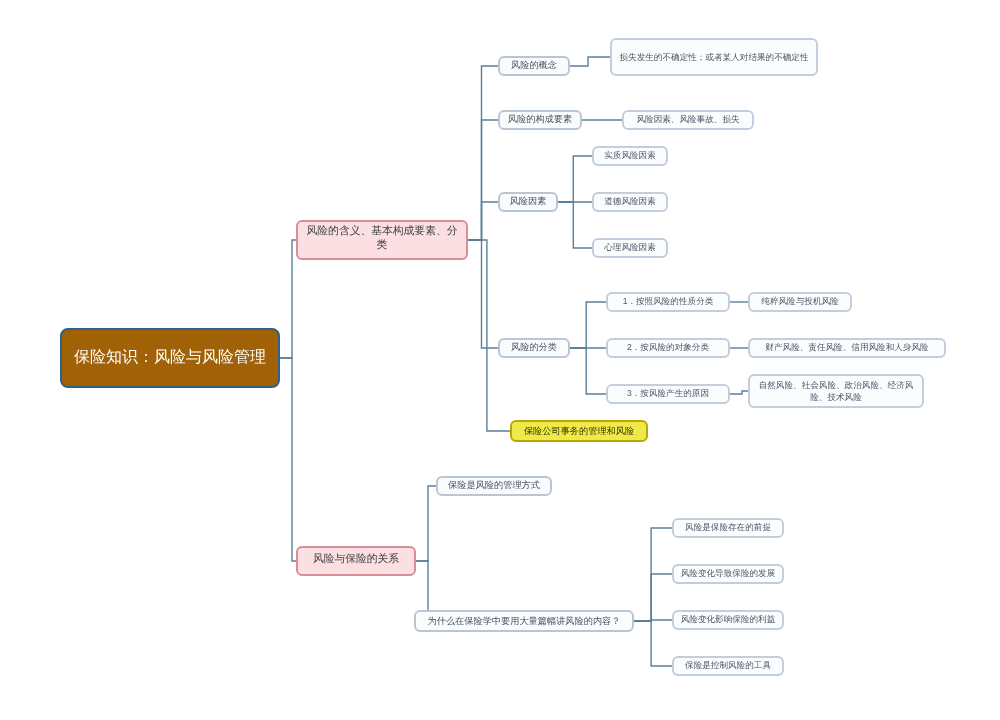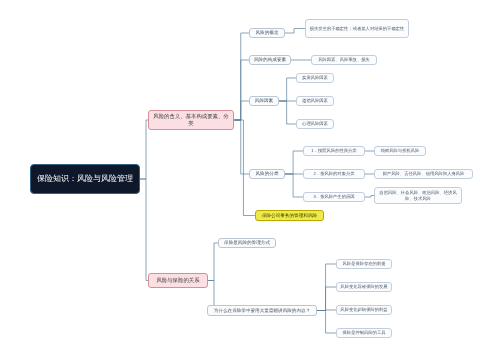--- a/index.html
+++ b/index.html
@@ -33,21 +33,21 @@
     display: flex;
     align-items: center;
     justify-content: center;
     text-align: center;
     line-height: 1.25;
     border-radius: 3px;
     padding: 2px 3px;
     overflow: hidden;
   }
   .node.root {
-    background: #0f172a;
+    background: #a16207;
     border: 1px solid #2f6385;
     color: #ffffff;
     font-size: 8px;
     border-radius: 4px;
     box-shadow: 0 0 0 0 rgba(0,0,0,0);
   }
   .node.lvl2 {
     background: #fbdfe2;
     border: 1px solid #d98d96;
     color: #3c3c3c;

